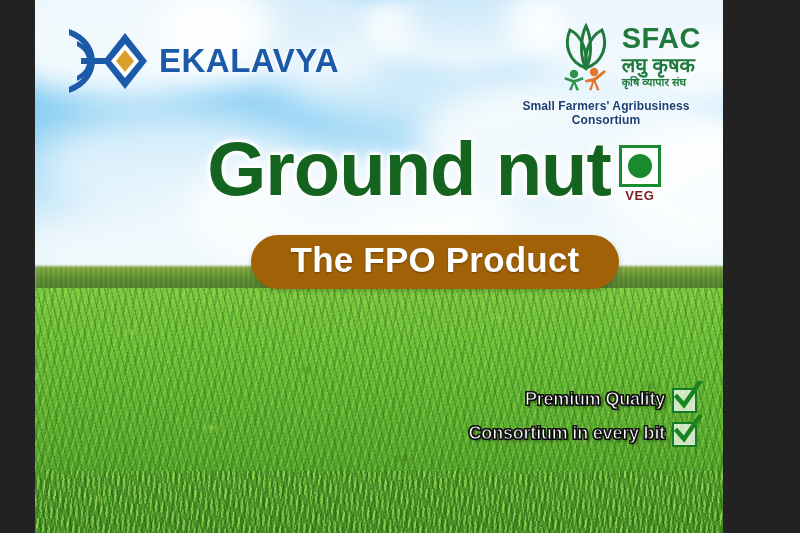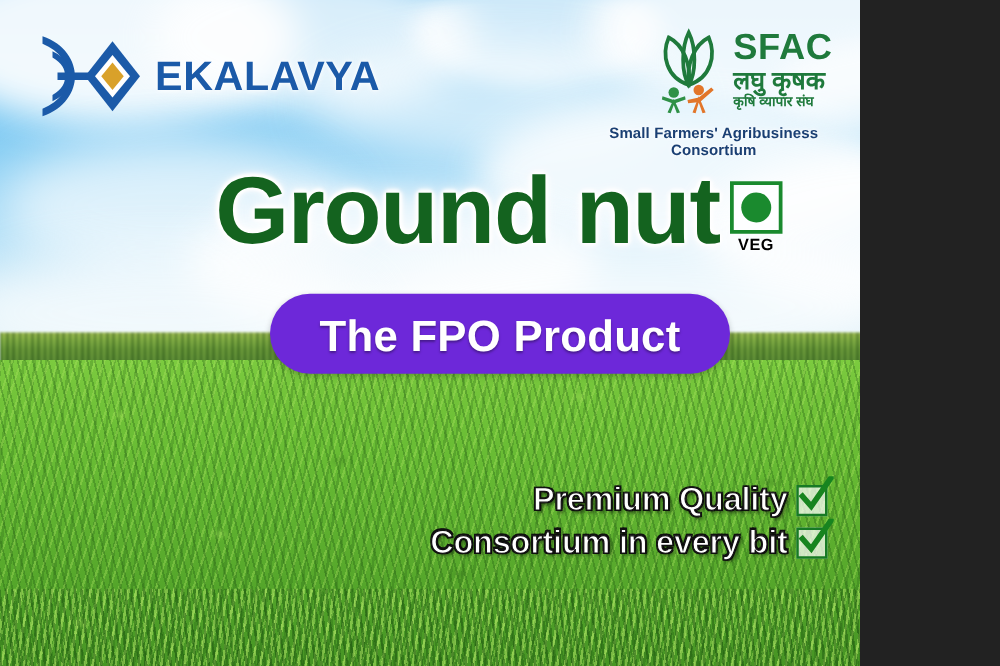--- a/index.html
+++ b/index.html
@@ -1,20 +1,21 @@
 <!DOCTYPE html>
 <html><head>
 <meta charset="utf-8">
 <style>
   html,body{margin:0;padding:0;background:#222;}
   *{box-sizing:border-box;}
   .poster{
     position:relative;width:688px;height:533px;overflow:hidden;
     font-family:"Liberation Sans","DejaVu Sans",sans-serif;
     background:#6fc23a;
+    margin-left:35px;
   }
 
   
   .sky{position:absolute;left:0;top:0;width:800px;height:292px;
     background:linear-gradient(to bottom,#3ca8e8 0%,#5fbcef 18%,#86cdf3 40%,#aadcf6 62%,#c9e8f7 82%,#dff0f6 100%);}
   .cloud{position:absolute;border-radius:50%;background:#ffffff;filter:blur(9px);}
   .cloud.soft{filter:blur(15px);opacity:.92;}
   .cloud.thin{filter:blur(20px);opacity:.65;}
 
   
@@ -81,35 +82,35 @@
   .title-row{position:absolute;left:0;top:131px;width:800px;
     display:flex;align-items:flex-start;justify-content:center;}
   .title{font-size:76px;font-weight:bold;color:#14631f;letter-spacing:-1px;line-height:1;
     text-shadow:
       0 0 4px #ffffff,0 0 7px #ffffff,0 0 11px #ffffff,
       2px 0 3px #fff,-2px 0 3px #fff,0 2px 3px #fff,0 -2px 3px #fff;}
   .veg{margin-left:6px;margin-top:14px;width:46px;text-align:center;}
   .veg-box{width:42px;height:42px;border:3px solid #1a8a2e;background:rgba(255,255,255,.55);
     display:flex;align-items:center;justify-content:center;margin:0 auto;}
   .veg-dot{width:24px;height:24px;border-radius:50%;background:#1a8a2e;}
-  .veg-label{font-size:13px;font-weight:bold;color:#000000;letter-spacing:.5px;margin-top:1px;
+  .veg-label{font-size:13px;font-weight:bold;color:#7f1d1d;letter-spacing:.5px;margin-top:1px;
     text-shadow:0 0 3px rgba(255,255,255,.95);}
 
   
   .pill-wrap{position:absolute;left:0;top:235px;width:800px;display:flex;justify-content:center;}
-  .pill{background:#6d28d9;border-radius:34px;padding:17px 40px 10px;
+  .pill{background:#a16207;border-radius:34px;padding:7px 40px 10px;
     box-shadow:0 2px 5px rgba(0,0,0,.22);}
   .pill-text{font-size:35px;font-weight:bold;color:#ffffff;letter-spacing:.2px;line-height:1.05;
     text-shadow:0 1px 2px rgba(0,0,0,.35);}
 
   
   .features{position:absolute;right:24px;top:386px;display:flex;flex-direction:column;
     align-items:flex-end;gap:7px;}
   .feat{display:flex;align-items:center;gap:7px;}
-  .feat-text{font-size:26px;font-weight:bold;color:#ffffff;letter-spacing:-.2px;line-height:1.05;
+  .feat-text{font-size:18px;font-weight:bold;color:#ffffff;letter-spacing:-.2px;line-height:1.05;
     -webkit-text-stroke:1px #111;
     text-shadow:2px 2px 3px rgba(0,0,0,.55),-1px -1px 0 #111,1px -1px 0 #111,-1px 1px 0 #111,1px 1px 0 #111;}
   .chk{position:relative;width:27px;height:27px;flex:none;}
   .chk-box{position:absolute;left:0;top:2px;width:25px;height:25px;border:2.5px solid #177a25;
     background:rgba(255,255,255,.72);}
   .chk-mark{position:absolute;left:0;top:-5px;width:30px;height:32px;}
 </style>
 </head>
 <body>
 

